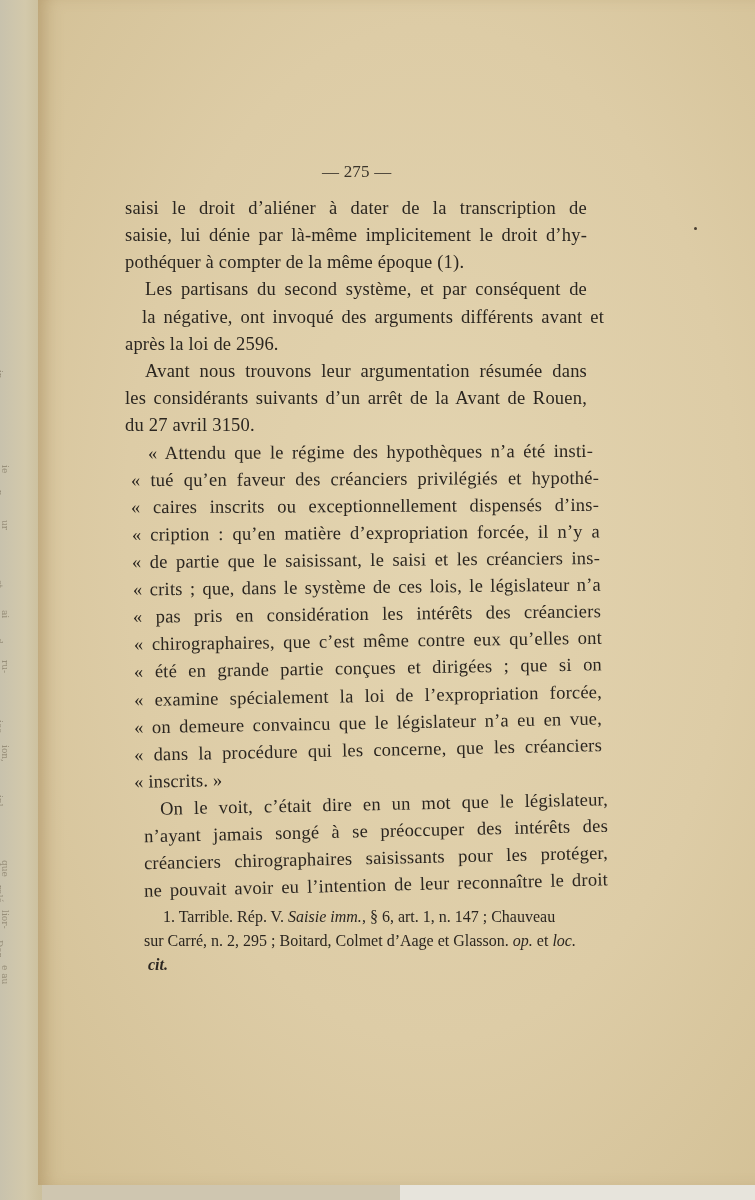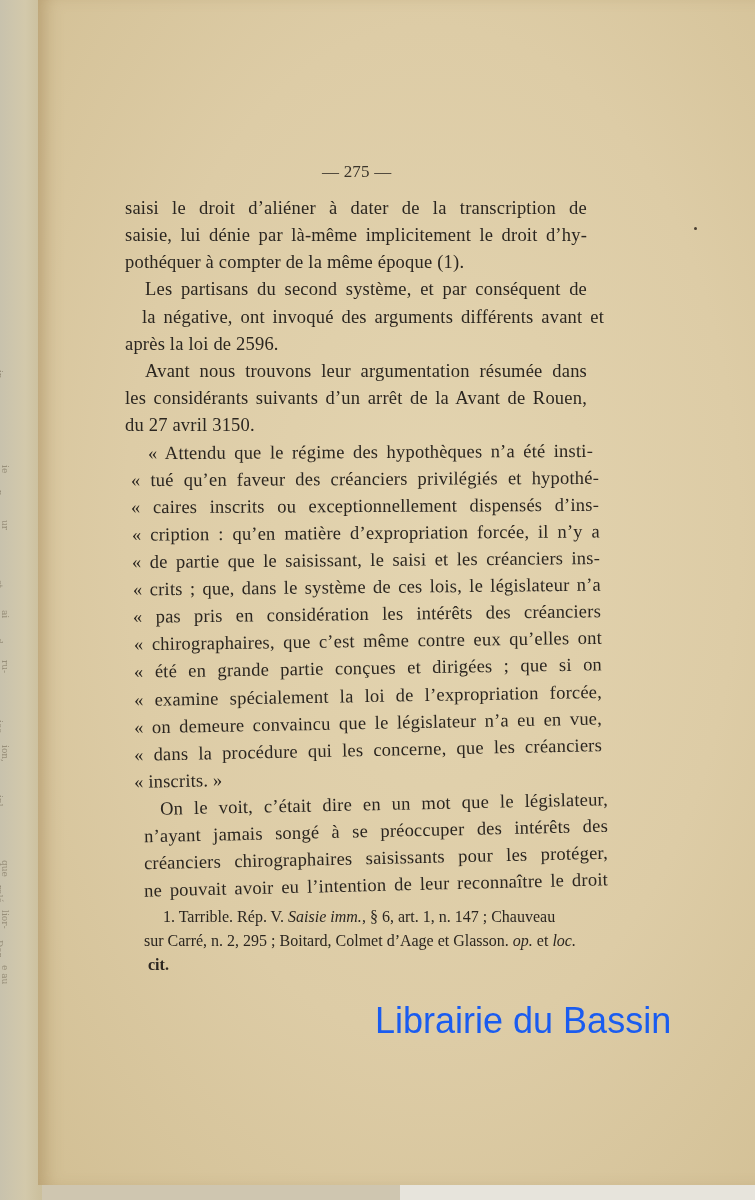--- a/index.html
+++ b/index.html
@@ -70,21 +70,21 @@
     .line.indent { left: 145px; width: 442px; }
     .line.last { text-align-last: left; }
     .footnote {
       position: absolute;
       font-family: "Liberation Serif", "DejaVu Serif", serif;
       font-size: 16px;
       color: #2b2620;
       white-space: nowrap;
     }
     .footnote em { font-style: italic; }
-    .footnote b { font-weight: bold; }
+    .footnote b { font-weight: bold; font-style: italic; }
     #watermark {
       position: absolute;
       left: 375px; top: 1000px;
       font-family: "Liberation Sans", "DejaVu Sans", sans-serif;
       font-size: 36px;
       color: #1a5cf0;
       white-space: nowrap;
     }
     .speck {
       position: absolute;
@@ -150,14 +150,13 @@
       <div class="text line indent" style="left: 160px; width: 448px; top: 794px; transform: rotate(-1.2deg);">On le voit, c’était dire en un mot que le législateur,</div>
       <div class="text line" style="left: 144px; width: 464px; top: 821px; transform: rotate(-1.3deg);">n’ayant jamais songé à se préoccuper des intérêts des</div>
       <div class="text line" style="left: 144px; width: 464px; top: 848px; transform: rotate(-1.3deg);">créanciers chirographaires saisissants pour les protéger,</div>
       <div class="text line" style="left: 144px; width: 464px; top: 875px; transform: rotate(-1.4deg);">ne pouvait avoir eu l’intention de leur reconnaître le droit</div>
     </div>
 
   <div class="footnote" style="left:163px;top:908px"><span>1. Tarrible. Rép. V. </span><em>Saisie imm.</em><span>, § 6, art. 1, n. 147 ; Chauveau</span></div>
   <div class="footnote" style="left:144px;top:932px"><span>sur Carré, n. 2, 295 ; Boitard, Colmet d’Aage et Glasson. </span><em>op.</em><span> et </span><em>loc.</em></div>
   <div class="footnote" style="left:148px;top:956px"><b>cit.</b></div>
 
-  <div id="watermark">Librairie du Bassin</div>
 </div>
 
 </body></html>

